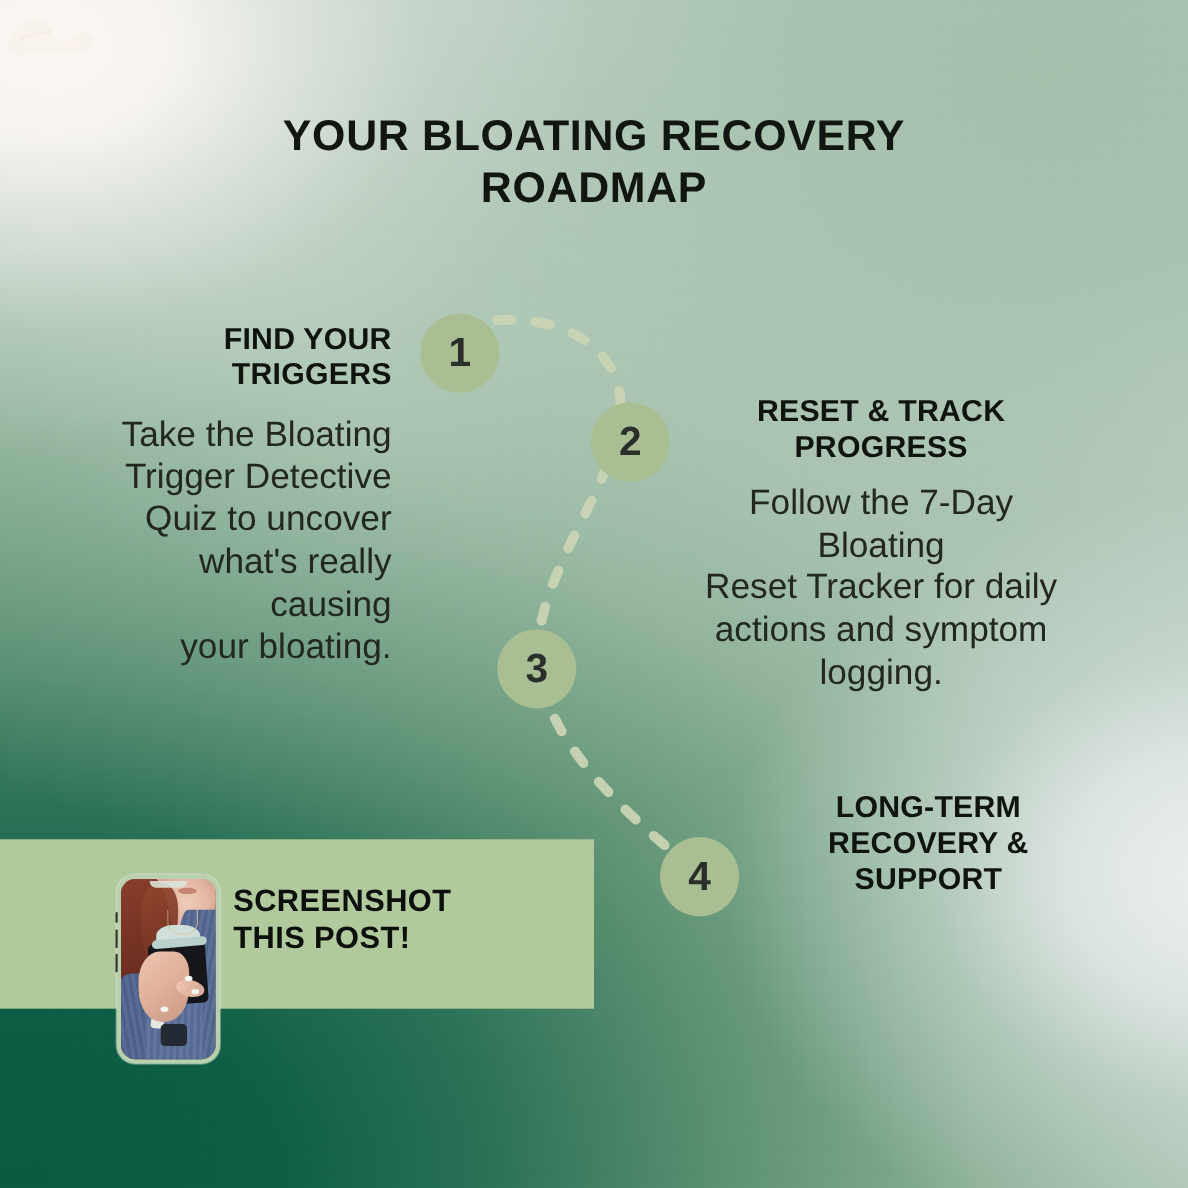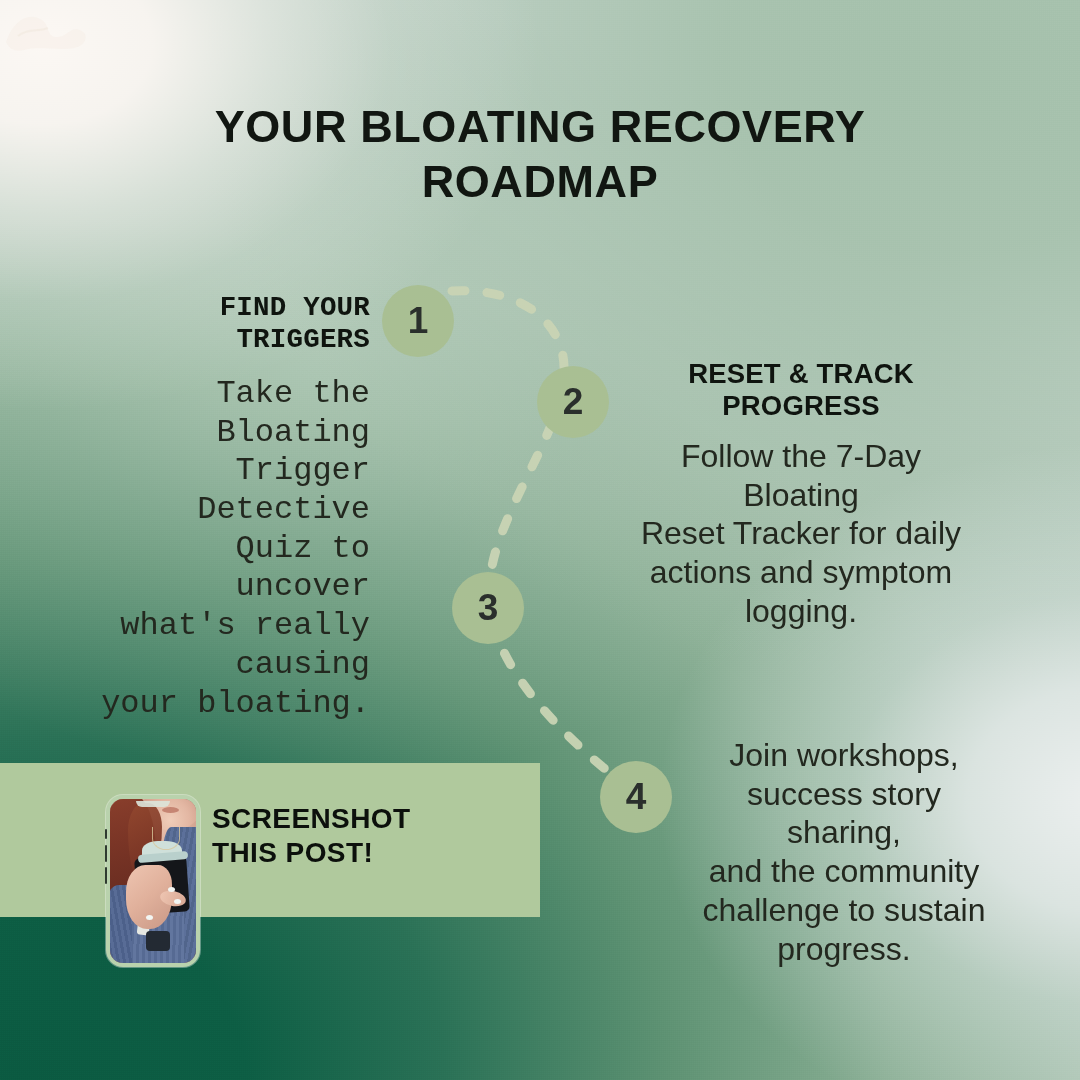--- a/index.html
+++ b/index.html
@@ -58,21 +58,21 @@
     opacity: .45;
   }
 
   
   .title {
     position: absolute;
     left: 90px;
     top: 100px;
     width: 900px;
     text-align: center;
-    font-size: 45px;
+    font-size: 39px;
     line-height: 1.22;
     font-weight: 700;
     letter-spacing: .6px;
     color: #111611;
     white-space: pre-line;
   }
 
   
   .path-svg {
     position: absolute;
@@ -114,21 +114,21 @@
     margin: 14px 0 0 0;
     font-size: 32px;
     line-height: 1.21;
     font-weight: 400;
     color: #23281f;
     white-space: pre-line;
   }
   .step.right-align { text-align: right; }
   .step.left-align  { text-align: center; }
 
-  .s1 { left: 90px; top: 292px; width: 280px; font-family: Liberation Mono, monospace; }
+  .s1 { left: 76px; top: 292px; width: 280px; }
   .s1 p { margin-top: 18px; }
 
   .s2 { left: 631px; top: 358px; width: 340px; }
   .s2 p { }
 
   .s3 { left: 85px; top: 570px; width: 352px; }
   .s3 p { margin-top: 18px; }
 
   .s4 { left: 694px; top: 718px; width: 300px; }
   .s4 p { margin-top: 18px; }
@@ -402,25 +402,23 @@
     <p>Follow the 7-Day Bloating
 Reset Tracker for daily
 actions and symptom
 logging.</p>
   </div>
 
   <div class="step s3 right-align">
   </div>
 
   <div class="step s4 left-align">
-    <p>Join workshops,
-success story sharing,
-and the community
-challenge to sustain
-progress.</p>
+    <h3>LONG-TERM
+RECOVERY &amp;
+SUPPORT</h3>
   </div>
 
   <div class="banner"></div>
   <div class="banner-text">SCREENSHOT
 THIS POST!</div>
 
   <div class="phone">
     <div class="phone-btn pb1"></div>
     <div class="phone-btn pb2"></div>
     <div class="phone-btn pb3"></div>

